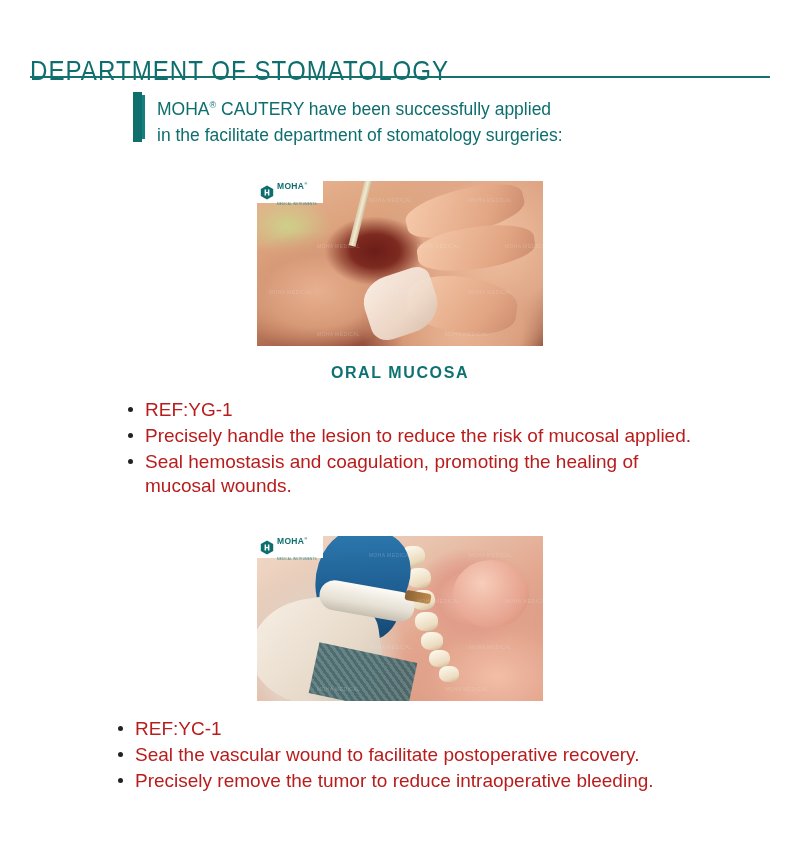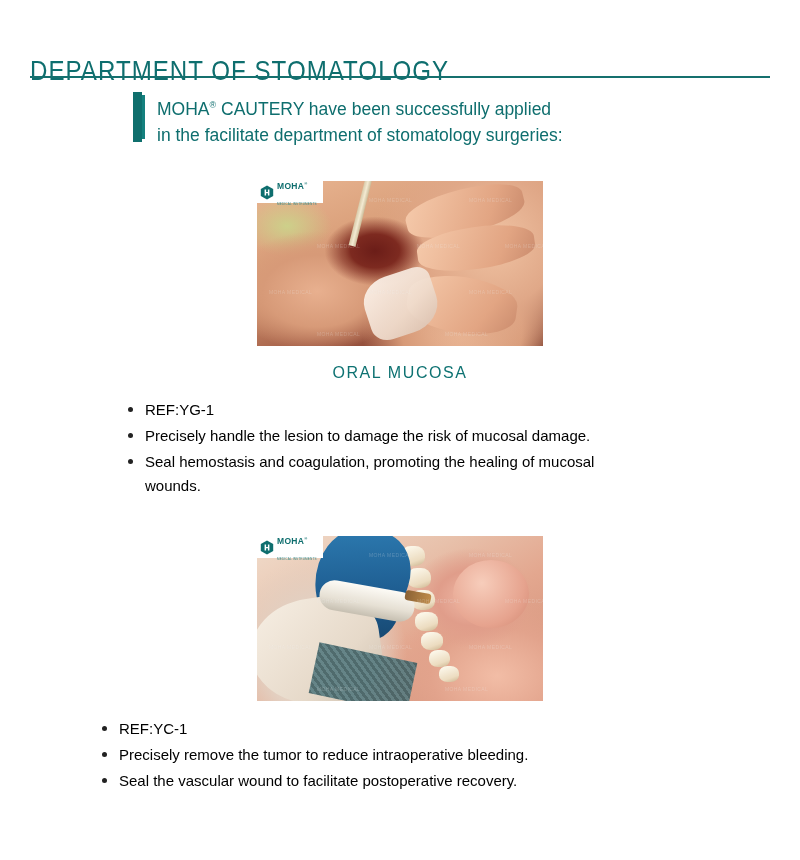--- a/index.html
+++ b/index.html
@@ -244,32 +244,33 @@
     white-space: nowrap;
   }
 
   
   .caption {
     text-align: center;
     color: #0e7272;
     font-size: 16px;
     letter-spacing: 1.6px;
     margin-top: 18px;
+    font-weight: bold;
   }
 
   
   .bullets { margin-top: 16px; }
   .bullets.indent-0 { padding-left: 128px; }
-  .bullets.indent-1 { padding-left: 102px; }
+  .bullets.indent-1 { padding-left: 102px; margin-left: 16px; }
   .bullet-item {
     position: relative;
     padding-left: 17px;
-    font-size: 15px;
+    font-size: 19px;
     line-height: 24px;
-    color: #000000;
+    color: #b91c1c;
     margin-bottom: 2px;
   }
   .bullet-item::before {
     content: "";
     position: absolute;
     left: 0; top: 9px;
     width: 5px; height: 5px;
     background: #222222;
     border-radius: 50%;
   }
@@ -319,21 +320,21 @@
         <span class="logo-words">
           <span class="logo-moha"><span>MOHA</span><sup>®</sup></span>
           <span class="logo-sub">MEDICAL INSTRUMENTS</span>
         </span>
       </div>
     </div>
   </div>
   <div class="caption">ORAL MUCOSA</div>
   <div class="bullets indent-0">
     <div class="bullet-item">REF:YG-1</div>
-    <div class="bullet-item">Precisely handle the lesion to damage the risk of mucosal damage.</div>
+    <div class="bullet-item">Precisely handle the lesion to reduce the risk of mucosal applied.</div>
     <div class="bullet-item" style="max-width:500px;">Seal hemostasis and coagulation, promoting the healing of mucosal wounds.</div>
   </div>
 </section>
 
 <section class="section" id="section-1">
   <div class="photo-wrap">
     <div class="photo photo-ging">
       <div class="mass"></div>
       <div class="teeth">
         <i style="left:4px;  top:4px;   width:24px; height:20px;"></i>
@@ -371,16 +372,16 @@
         </span>
         <span class="logo-words">
           <span class="logo-moha"><span>MOHA</span><sup>®</sup></span>
           <span class="logo-sub">MEDICAL INSTRUMENTS</span>
         </span>
       </div>
     </div>
   </div>
   <div class="bullets indent-1">
     <div class="bullet-item">REF:YC-1</div>
+    <div class="bullet-item">Seal the vascular wound to facilitate postoperative recovery.</div>
     <div class="bullet-item">Precisely remove the tumor to reduce intraoperative bleeding.</div>
-    <div class="bullet-item">Seal the vascular wound to facilitate postoperative recovery.</div>
   </div>
 </section>
 
 </body></html>

